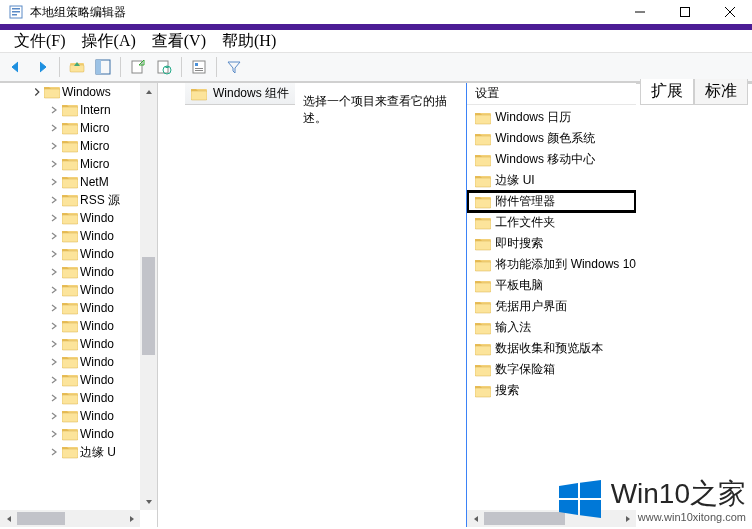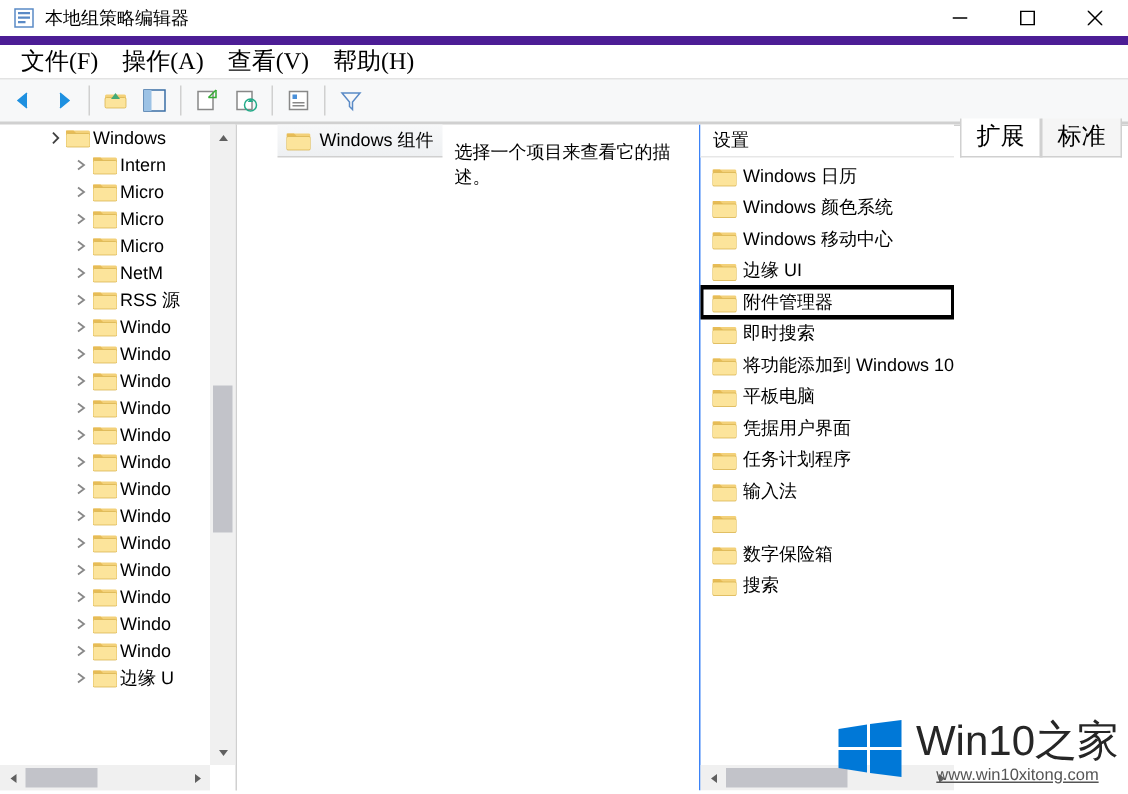--- a/index.html
+++ b/index.html
@@ -50,21 +50,21 @@
   .folder-ico { width: 16px; height: 14px; flex-shrink: 0; }
   .list-scroll-h { position:absolute; left:0; right:0; bottom:0; height:17px; background:#f0f0f0; display:flex; }
   
   .tabs { height: 22px; display: flex; align-items: flex-end; padding: 0 4px; background: #fff; border-top: 1px solid #d0d0d0; gap: 0; }
   .tab { padding: 2px 10px; font-size: 16px; border: 1px solid #d0d0d0; border-top: none; background: #f5f5f5; }
   .tab.active { background: #fff; }
 
   .watermark { position: absolute; right: 6px; bottom: 6px; display: flex; align-items: center; gap: 8px; pointer-events: none; }
   .wm-text { font-family: "Segoe UI", sans-serif; }
   .wm-main { font-size: 28px; font-weight: 300; color: #262626; }
-  .wm-sub { font-size: 11px; color: #555; text-align: center; margin-top: -2px; text-decoration: underline; }
+  .wm-sub { font-size: 11px; color: #555; text-align: right; margin-top: -2px; }
 
   .folder-svg rect.back { fill: #f3d17a; }
   .folder-svg rect.front { fill: #fce49b; stroke:#d8b24c; stroke-width:0.5; }
 </style>
 </head>
 <body>
 
 <div class="titlebar">
   <span class="titlebar-icon">
     <svg viewBox="0 0 16 16">
@@ -527,20 +527,28 @@
                     <rect class="front" x="0" y="4" width="16" height="9" rx="1"></rect>
                   </svg></span>
                 <span>附件管理器</span>
               </div>
               <div class="list-row">
                 <span class="folder-ico"><svg viewBox="0 0 16 14" class="folder-svg">
                     <rect class="back" x="0" y="2" width="16" height="11" rx="1"></rect>
                     <path d="M0 2 L5 2 L7 4 L0 4 Z" fill="#e7bc56"></path>
                     <rect class="front" x="0" y="4" width="16" height="9" rx="1"></rect>
                   </svg></span>
+                <span>工作文件夹</span>
+              </div>
+              <div class="list-row">
+                <span class="folder-ico"><svg viewBox="0 0 16 14" class="folder-svg">
+                    <rect class="back" x="0" y="2" width="16" height="11" rx="1"></rect>
+                    <path d="M0 2 L5 2 L7 4 L0 4 Z" fill="#e7bc56"></path>
+                    <rect class="front" x="0" y="4" width="16" height="9" rx="1"></rect>
+                  </svg></span>
                 <span>即时搜索</span>
               </div>
               <div class="list-row">
                 <span class="folder-ico"><svg viewBox="0 0 16 14" class="folder-svg">
                     <rect class="back" x="0" y="2" width="16" height="11" rx="1"></rect>
                     <path d="M0 2 L5 2 L7 4 L0 4 Z" fill="#e7bc56"></path>
                     <rect class="front" x="0" y="4" width="16" height="9" rx="1"></rect>
                   </svg></span>
                 <span>将功能添加到 Windows 10</span>
               </div>
@@ -559,36 +567,29 @@
                     <rect class="front" x="0" y="4" width="16" height="9" rx="1"></rect>
                   </svg></span>
                 <span>凭据用户界面</span>
               </div>
               <div class="list-row">
                 <span class="folder-ico"><svg viewBox="0 0 16 14" class="folder-svg">
                     <rect class="back" x="0" y="2" width="16" height="11" rx="1"></rect>
                     <path d="M0 2 L5 2 L7 4 L0 4 Z" fill="#e7bc56"></path>
                     <rect class="front" x="0" y="4" width="16" height="9" rx="1"></rect>
                   </svg></span>
-                <span>任务计划程序</span>
-              </div>
-              <div class="list-row">
-                <span class="folder-ico"><svg viewBox="0 0 16 14" class="folder-svg">
-                    <rect class="back" x="0" y="2" width="16" height="11" rx="1"></rect>
-                    <path d="M0 2 L5 2 L7 4 L0 4 Z" fill="#e7bc56"></path>
-                    <rect class="front" x="0" y="4" width="16" height="9" rx="1"></rect>
-                  </svg></span>
                 <span>输入法</span>
               </div>
               <div class="list-row">
                 <span class="folder-ico"><svg viewBox="0 0 16 14" class="folder-svg">
                     <rect class="back" x="0" y="2" width="16" height="11" rx="1"></rect>
                     <path d="M0 2 L5 2 L7 4 L0 4 Z" fill="#e7bc56"></path>
                     <rect class="front" x="0" y="4" width="16" height="9" rx="1"></rect>
                   </svg></span>
+                <span>数据收集和预览版本</span>
               </div>
               <div class="list-row">
                 <span class="folder-ico"><svg viewBox="0 0 16 14" class="folder-svg">
                     <rect class="back" x="0" y="2" width="16" height="11" rx="1"></rect>
                     <path d="M0 2 L5 2 L7 4 L0 4 Z" fill="#e7bc56"></path>
                     <rect class="front" x="0" y="4" width="16" height="9" rx="1"></rect>
                   </svg></span>
                 <span>数字保险箱</span>
               </div>
               <div class="list-row">

